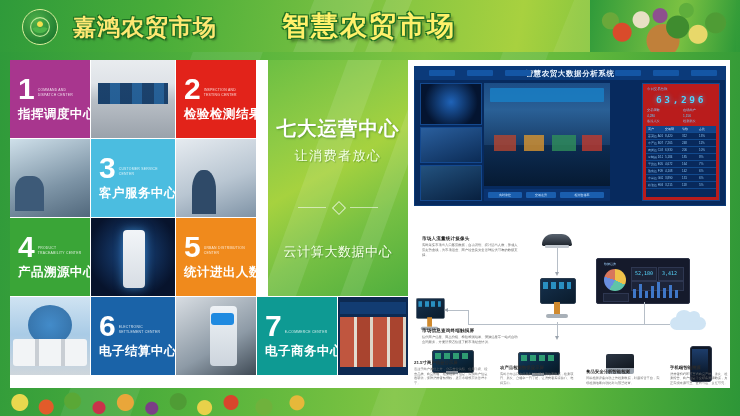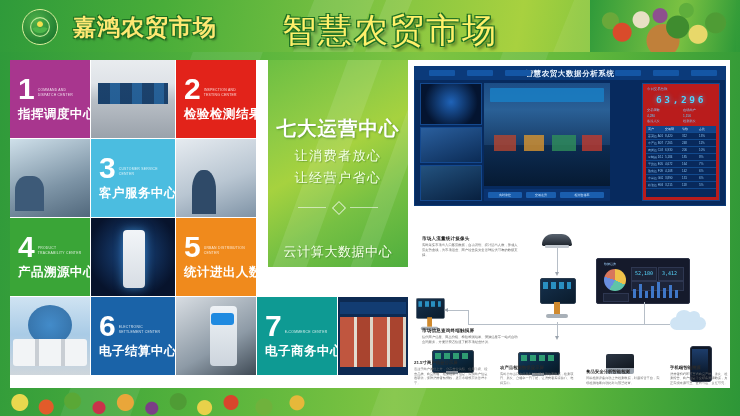--- a/index.html
+++ b/index.html
@@ -26,21 +26,21 @@
     background:radial-gradient(circle at 38% 32%,#4fb04a,#1d7a2e 78%);
     border:1.6px solid #d9ee9a;display:flex;align-items:center;justify-content:center;}
   .brand-name{
     font-size:23px;font-weight:bold;letter-spacing:1px;
     color:#ffe872;
     text-shadow:1px 1px 0 #1c6e22,-1px 1px 0 #1c6e22,1px -1px 0 #1c6e22,-1px -1px 0 #1c6e22,2px 2px 2px rgba(0,0,0,.35);
     white-space:nowrap;
   }
   .main-title{
     position:absolute;left:282px;top:8px;
-    font-size:34px;font-weight:normal;letter-spacing:2px;
+    font-size:27px;font-weight:bold;letter-spacing:2px;
     color:#fff06a;
     text-shadow:1.3px 1.3px 0 #1f7224,-1.3px 1.3px 0 #1f7224,1.3px -1.3px 0 #1f7224,-1.3px -1.3px 0 #1f7224,3px 3px 3px rgba(0,0,0,.4);
     white-space:nowrap;
   }
   .veg-basket{
     position:absolute;right:4px;top:0px;width:146px;height:52px;
     background:
       radial-gradient(circle at 22% 62%,#d94b2b 9px,transparent 10px),
       radial-gradient(circle at 35% 38%,#e8e0c4 8px,transparent 9px),
       radial-gradient(circle at 48% 30%,#8e4f8e 7px,transparent 8px),
@@ -352,27 +352,26 @@
         <div class="num-row">
           <div class="big-num">7</div>
           <div class="eng">E-COMMERCE CENTER</div>
         </div>
         <div class="cn-label">电子商务中心</div>
       </div>
       <div class="cell" style="position:absolute;left:328px;top:237px;width:70px;height:78px;z-index:3;">
           <div class="ph ph-ecom"></div>
         </div>
 
-      <div class="center-panel" style="height:207px;">
+      <div class="center-panel" style="height:236px;">
         <div class="cp-diag" style="left:18px;"></div>
         <div class="cp-diag" style="left:96px;width:20px;"></div>
 
         <div class="cp-title">七大运营中心</div>
         <div class="cp-sub s1">让消费者放心</div>
-        <div class="cp-sub s2">让经营户省心</div>
         <div class="cp-div">
             <div class="cp-dia"></div>
           </div>
         <div class="cp-t3">云计算大数据中心</div>
       </div>
 
       <div class="right-pane">
 
         <div class="dash">
           <div class="dash-head"></div>

